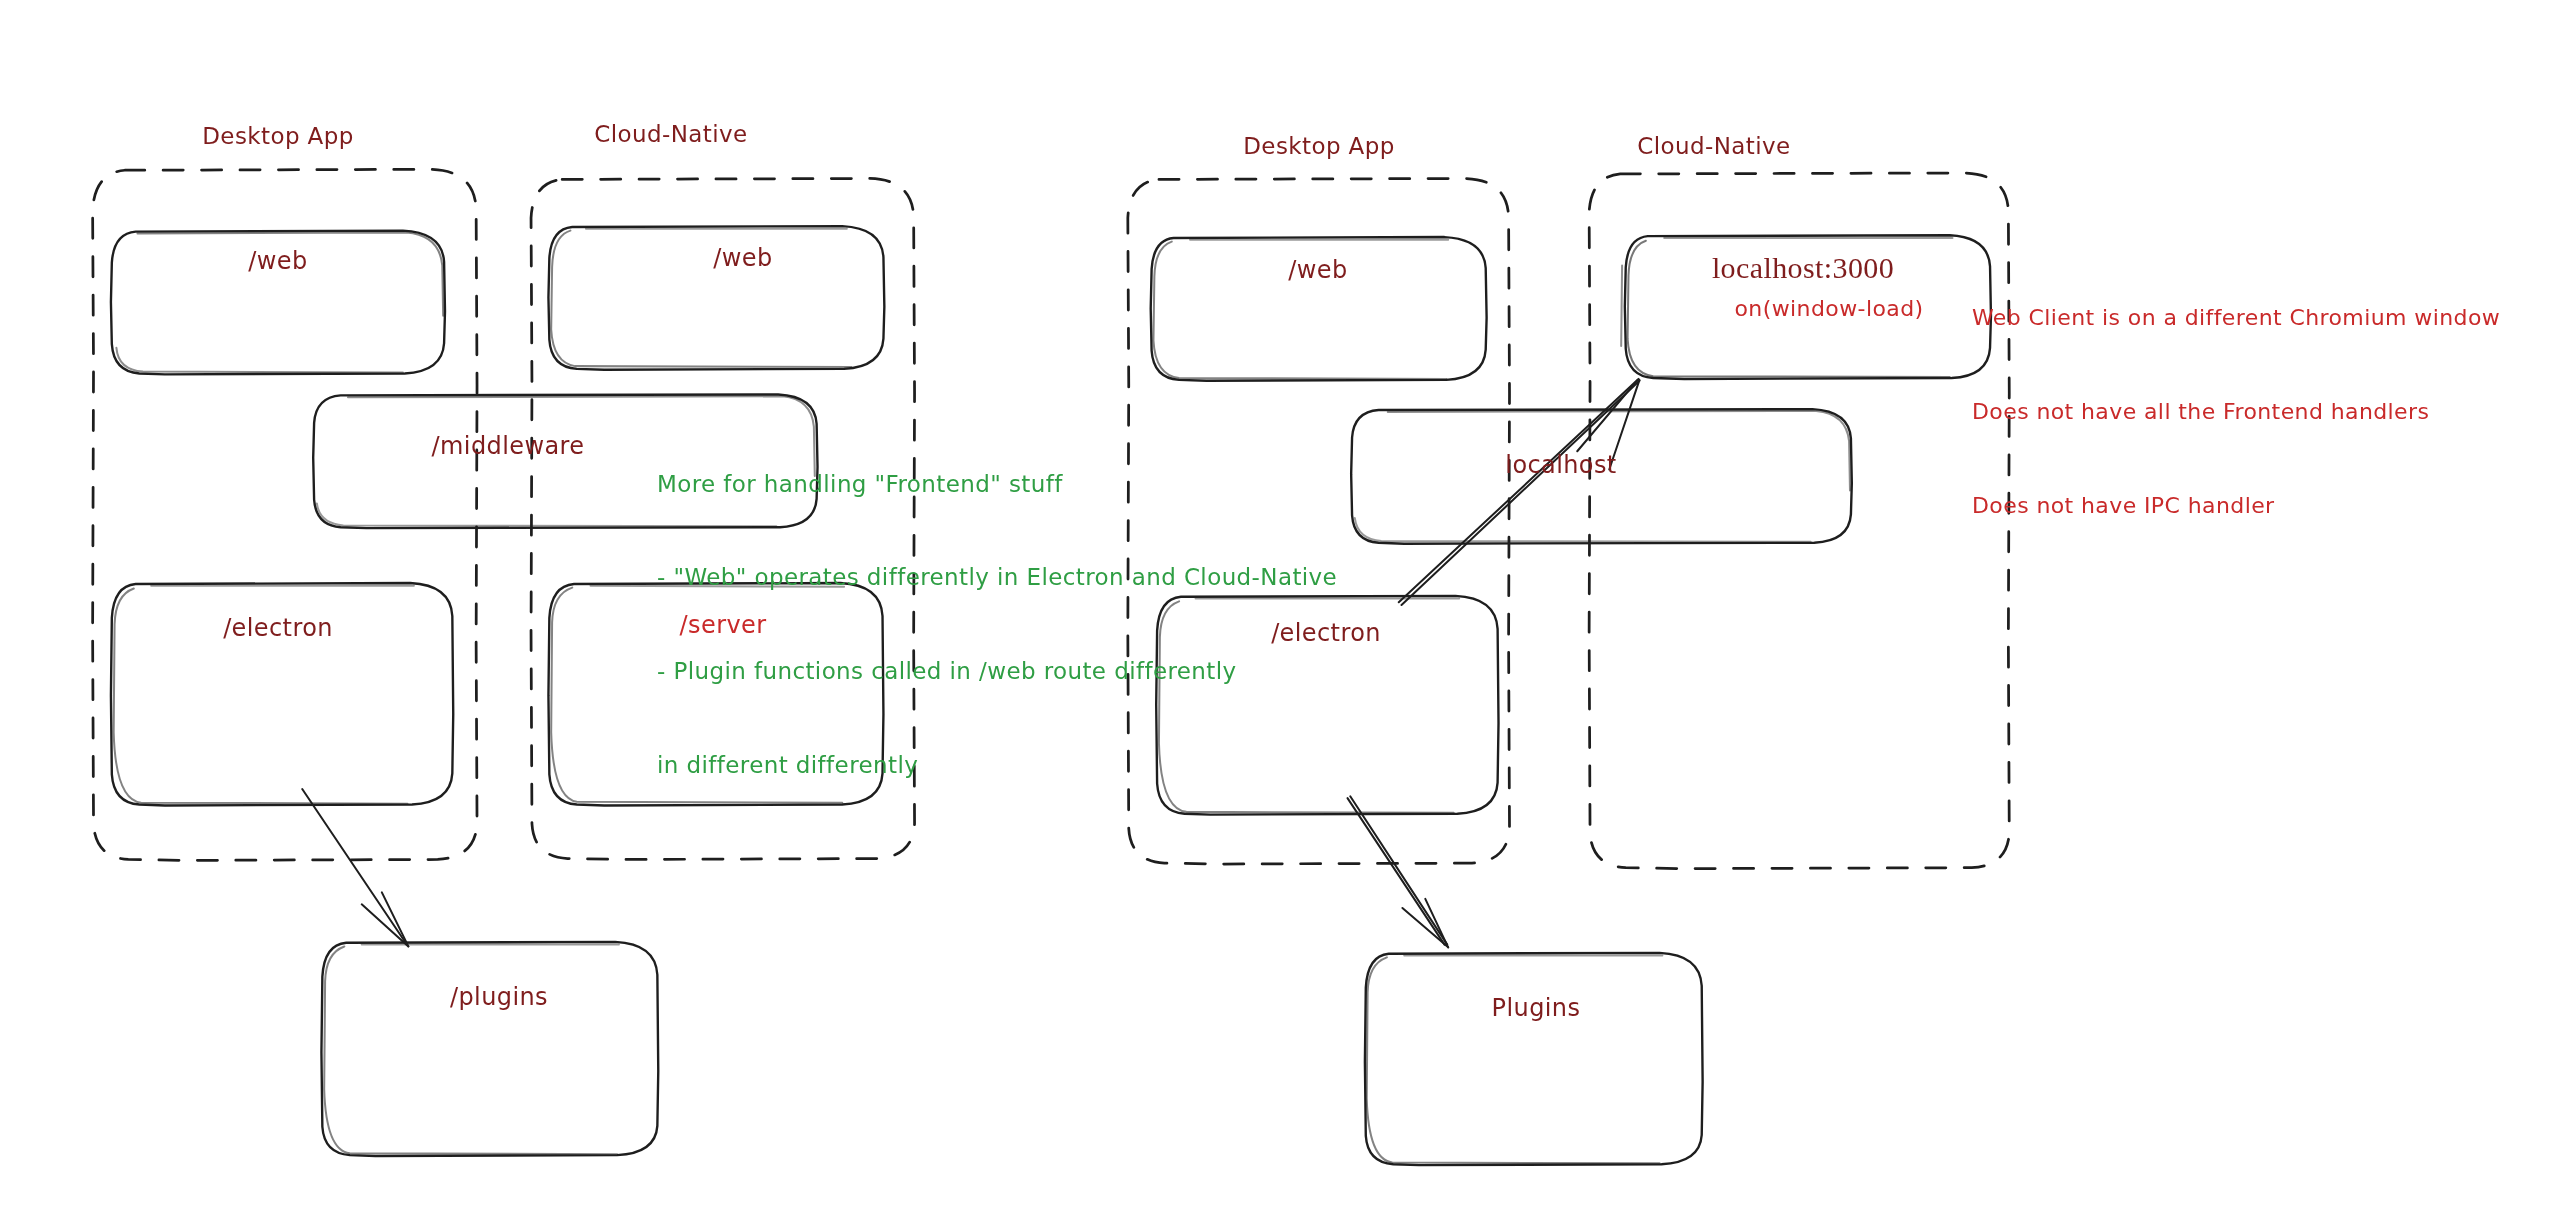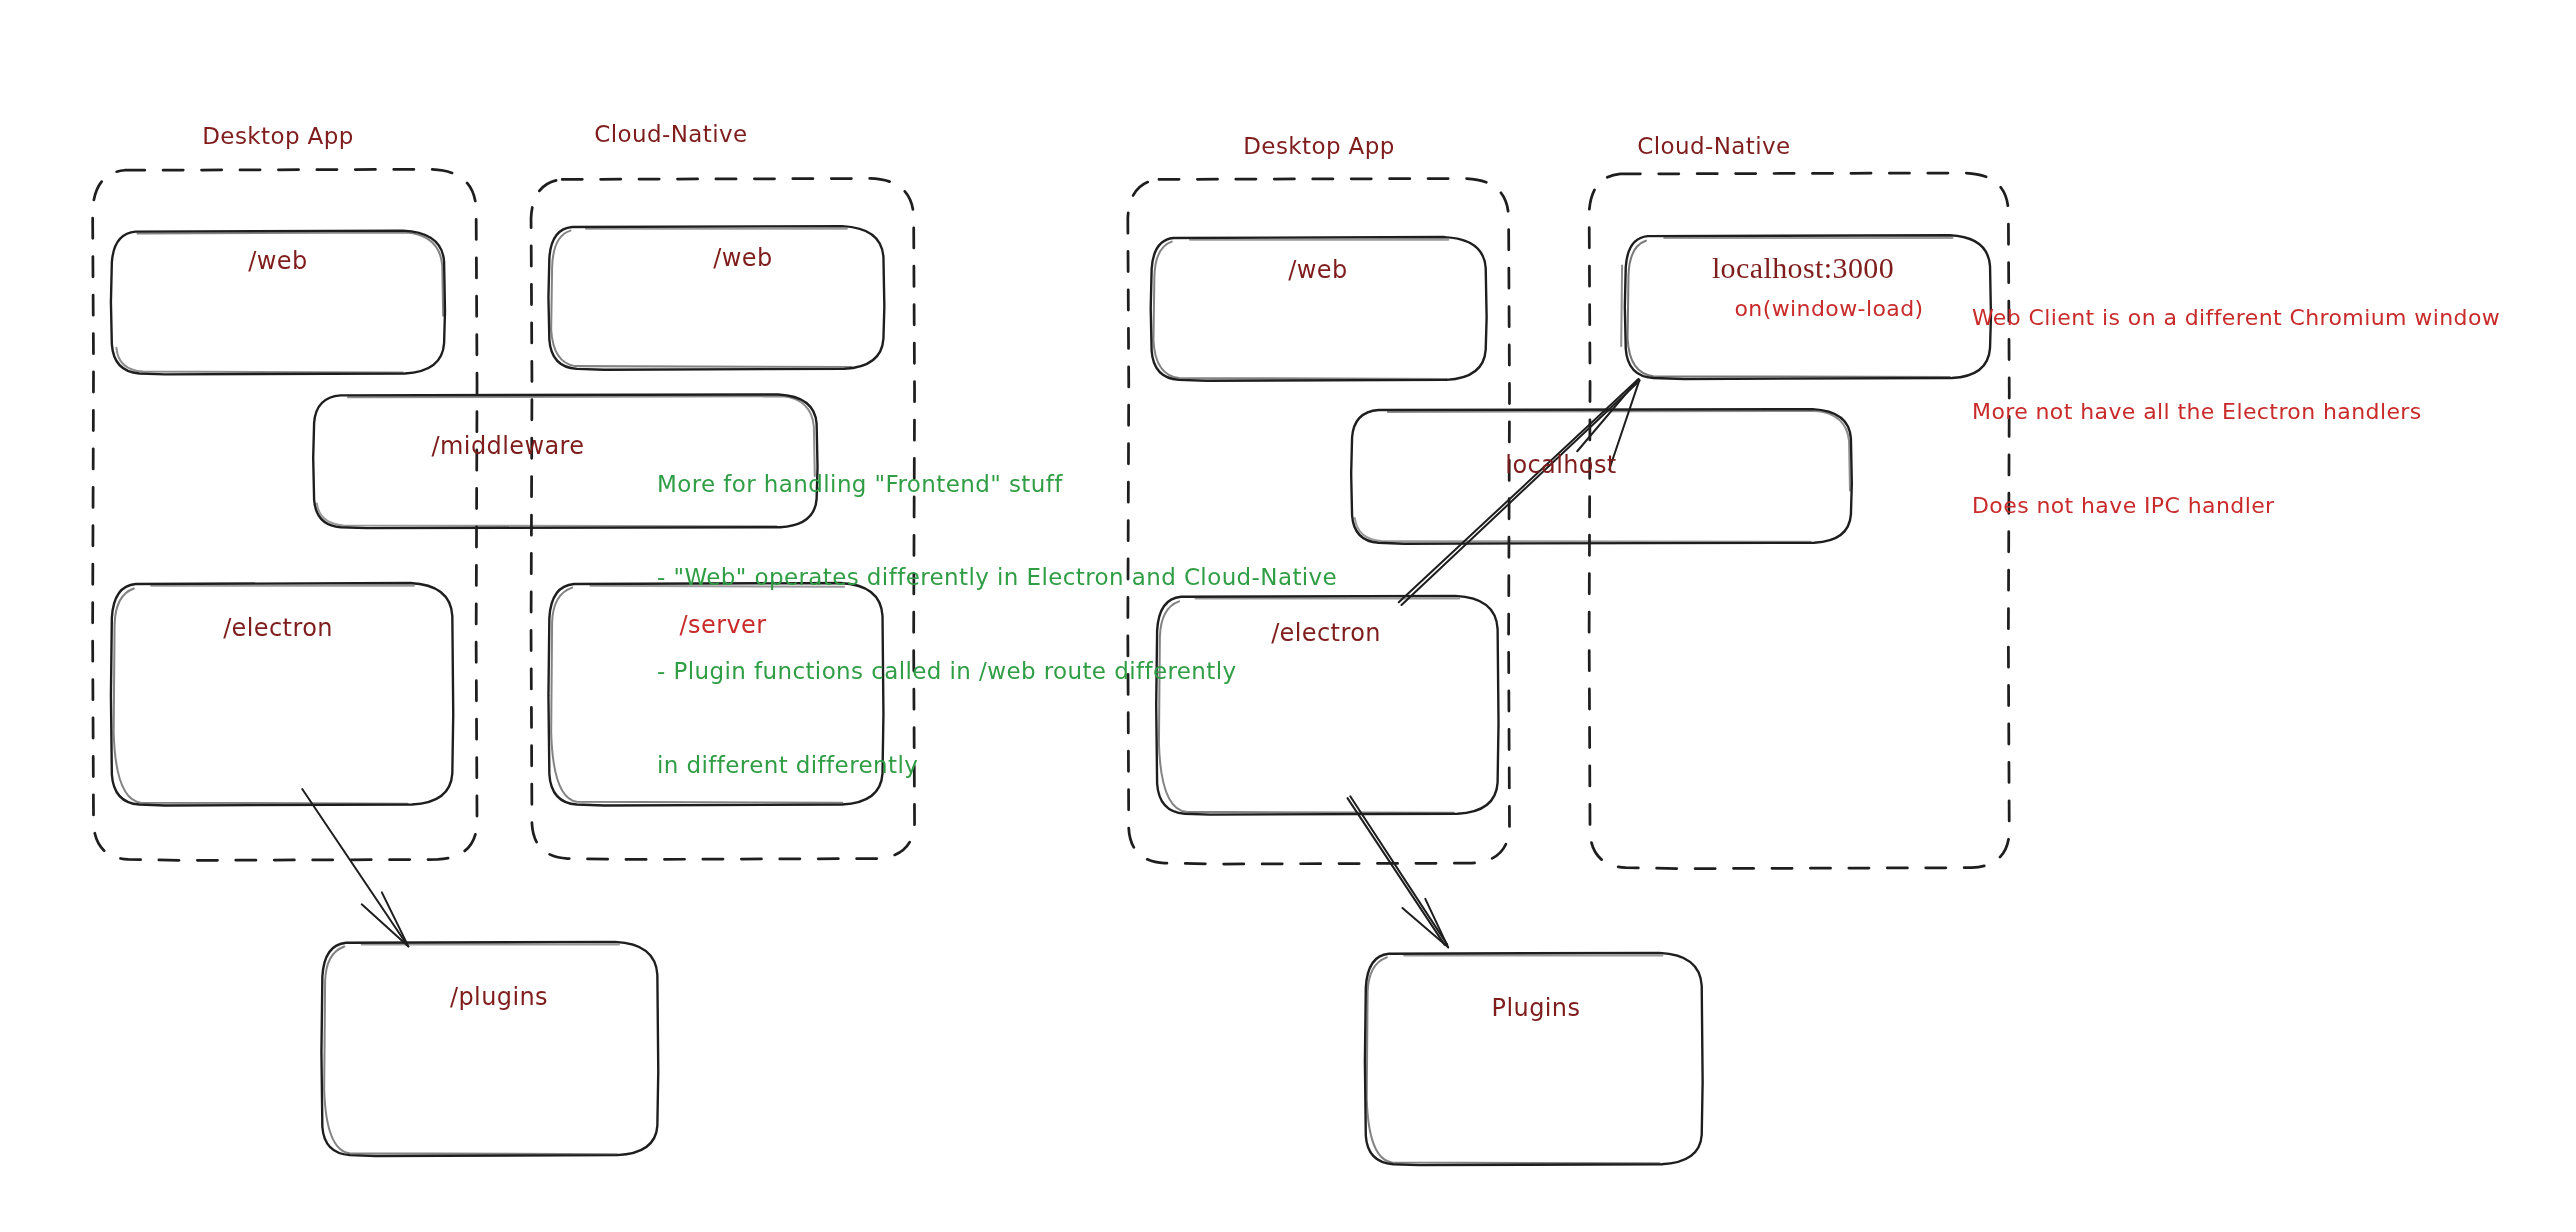--- a/index.html
+++ b/index.html
@@ -201,16 +201,16 @@
 
 <div class="sketch-label box-label-big ctr" style="left:1803px; top:248px;">localhost:3000</div>
 <div class="sketch-label ctr label-red" style="left:1829px; top:294px; font-size:22px;">on(window-load)</div>
 
 <div class="sketch-label box-label ctr" style="left:1561px; top:449px;">localhost</div>
 <div class="sketch-label box-label ctr" style="left:1326px; top:617px;">/electron</div>
 <div class="sketch-label box-label ctr" style="left:1536px; top:992px;">Plugins</div>
 
 <div class="sketch-label note-red" style="left:1934px; top:240px;margin-left:38px;">
   <div>Web Client is on a different Chromium window</div>
-  <div>More not have all the Electron handlers</div>
+  <div>Does not have all the Frontend handlers</div>
   <div>Does not have IPC handler</div>
 </div>
 
 
 </body></html>

